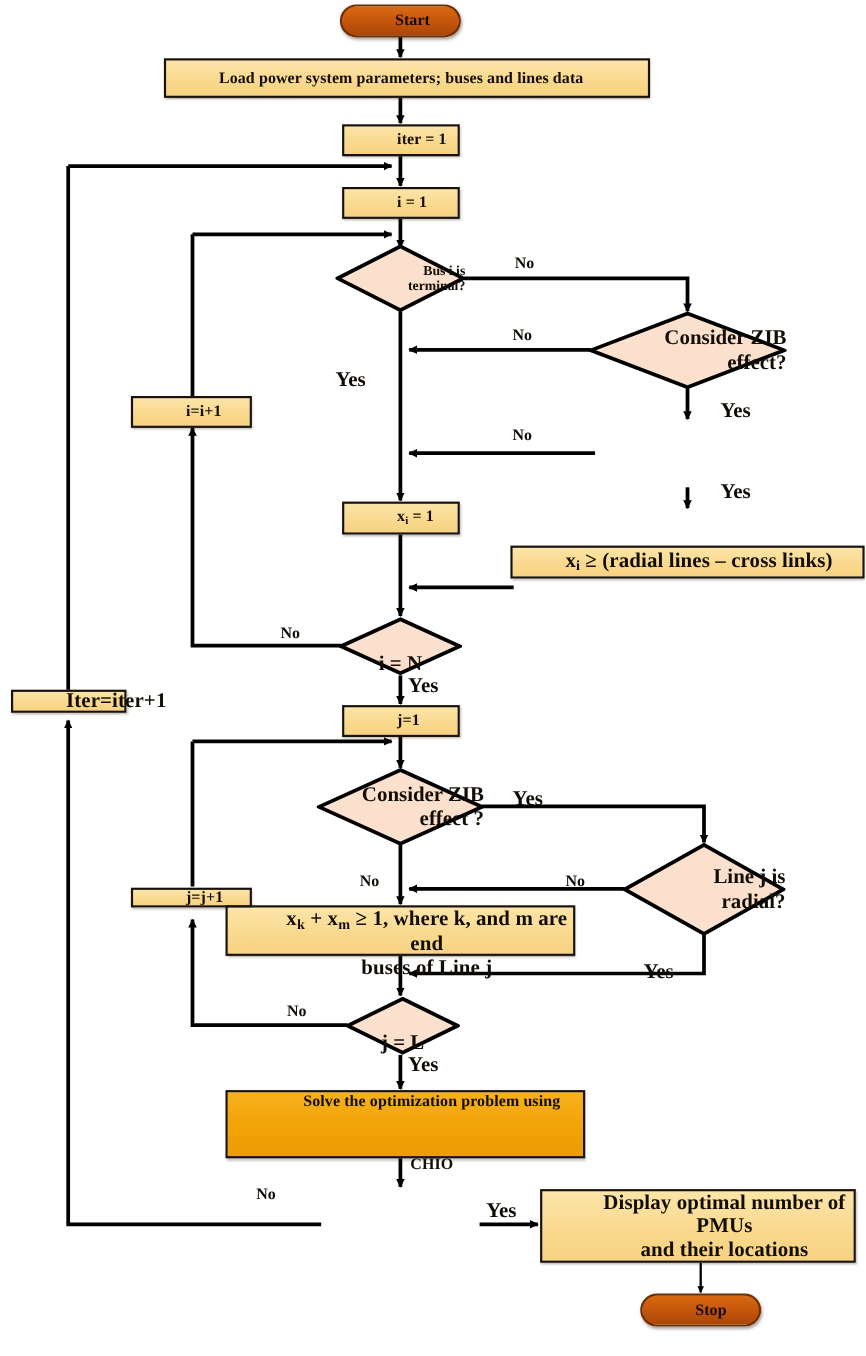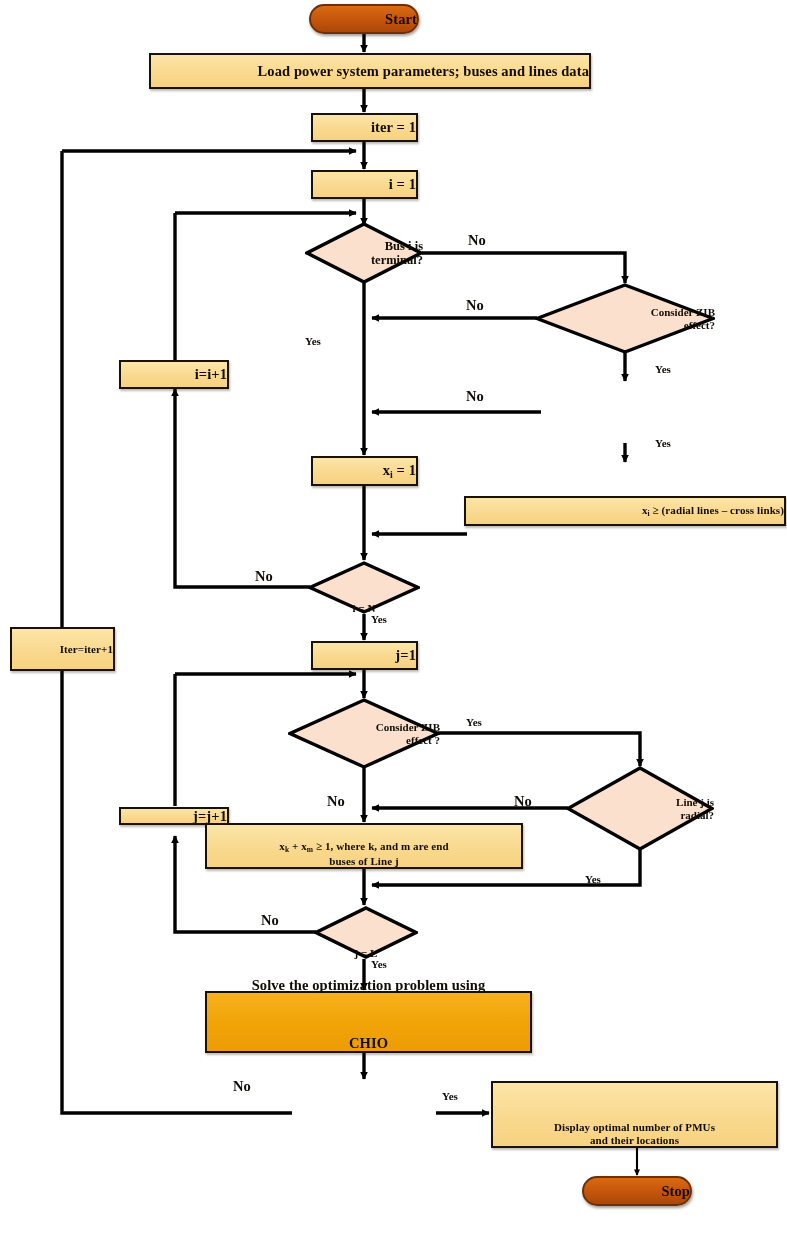--- a/index.html
+++ b/index.html
@@ -1,40 +1,40 @@
 <!DOCTYPE html>
 <html><head>
 <meta charset="utf-8">
 <style>
   html,body{margin:0;padding:0;background:#ffffff;}
   body{width:787px;height:1233px;font-family:"Liberation Serif",serif;}
   #chart-root{position:relative;width:787px;height:1233px;overflow:hidden;background:#fff;}
   svg.edges{position:absolute;left:0;top:0;width:787px;height:1233px;pointer-events:none;}
 
   .node{position:absolute;box-sizing:border-box;display:flex;align-items:center;
-        justify-content:flex-end;text-align:center;font-weight:bold;color:#120d05;
-        letter-spacing:.1px;line-height:1.12;}
+        justify-content:flex-start;text-align:center;font-weight:bold;color:#120d05;
+        letter-spacing:.1px;line-height:1.12;padding-left:48px;}
 
   .proc{border:2.2px solid #1a1208;
         background:linear-gradient(180deg,#fce5a8 0%,#f9d98f 55%,#f7d281 100%);
         box-shadow:1px 2px 2px rgba(40,30,10,.30);}
   .proc.highlight{background:linear-gradient(180deg,#f7b11c 0%,#f1a307 55%,#ec9c05 100%);gap:42px;}
 
   .term{border:2.2px solid #6d2f05;border-radius:999px;
         background:linear-gradient(180deg,#d96a12 0%,#c6570c 48%,#ab4708 100%);
         color:#150a02;box-shadow:1px 2px 3px rgba(40,20,5,.42);}
 
   .dec{position:absolute;}
   .dec .dia{position:absolute;left:0;top:0;width:100%;height:100%;}
   .dec .txt{position:absolute;left:0;top:0;width:100%;height:100%;display:flex;
             align-items:flex-end;justify-content:center;text-align:center;
             font-weight:bold;color:#120d05;line-height:1.12;}
 
   .lbl{position:absolute;font-weight:bold;color:#0f0b04;white-space:nowrap;} .f12{font-size:12.5px;}
-  .f13{font-size:11px;} .f14{font-size:14.5px;}
+  .f13{font-size:19px;} .f14{font-size:14.5px;}
   sub{font-size:.68em;vertical-align:-.28em;font-weight:bold;}
 </style>
 </head>
 <body>
 
 <div id="chart-root">
 
   <svg class="edges" viewBox="0 0 787 1233">
     <defs>
       <marker id="ah" markerWidth="9" markerHeight="9" refX="7.2" refY="4.5" orient="auto" markerUnits="userSpaceOnUse">
@@ -142,21 +142,21 @@
 
   <div class="node proc f14" style="left:311px;top:456px;width:107px;height:30px;">
     <span>x<sub>i</sub> = 1</span>
   </div>
 
 
   <div class="node proc f13" style="left:464px;top:496px;width:322px;height:30px;">
     <span>x<sub>i</sub> ≥ (radial lines – cross links)</span>
   </div>
 
-  <div class="node proc f13" style="left:10px;top:627px;width:105px;height:44px;">
+  <div class="node proc f13" style="left:10px;top:627px;width:105px;height:21px;">
     <span>Iter=iter+1</span>
   </div>
 
   <div class="node proc f14" style="left:311px;top:641px;width:107px;height:29px;">
     <span>j=1</span>
   </div>
 
   <div class="node proc f14" style="left:119px;top:807px;width:110px;height:18px;">
     <span>j=j+1</span>
   </div>

